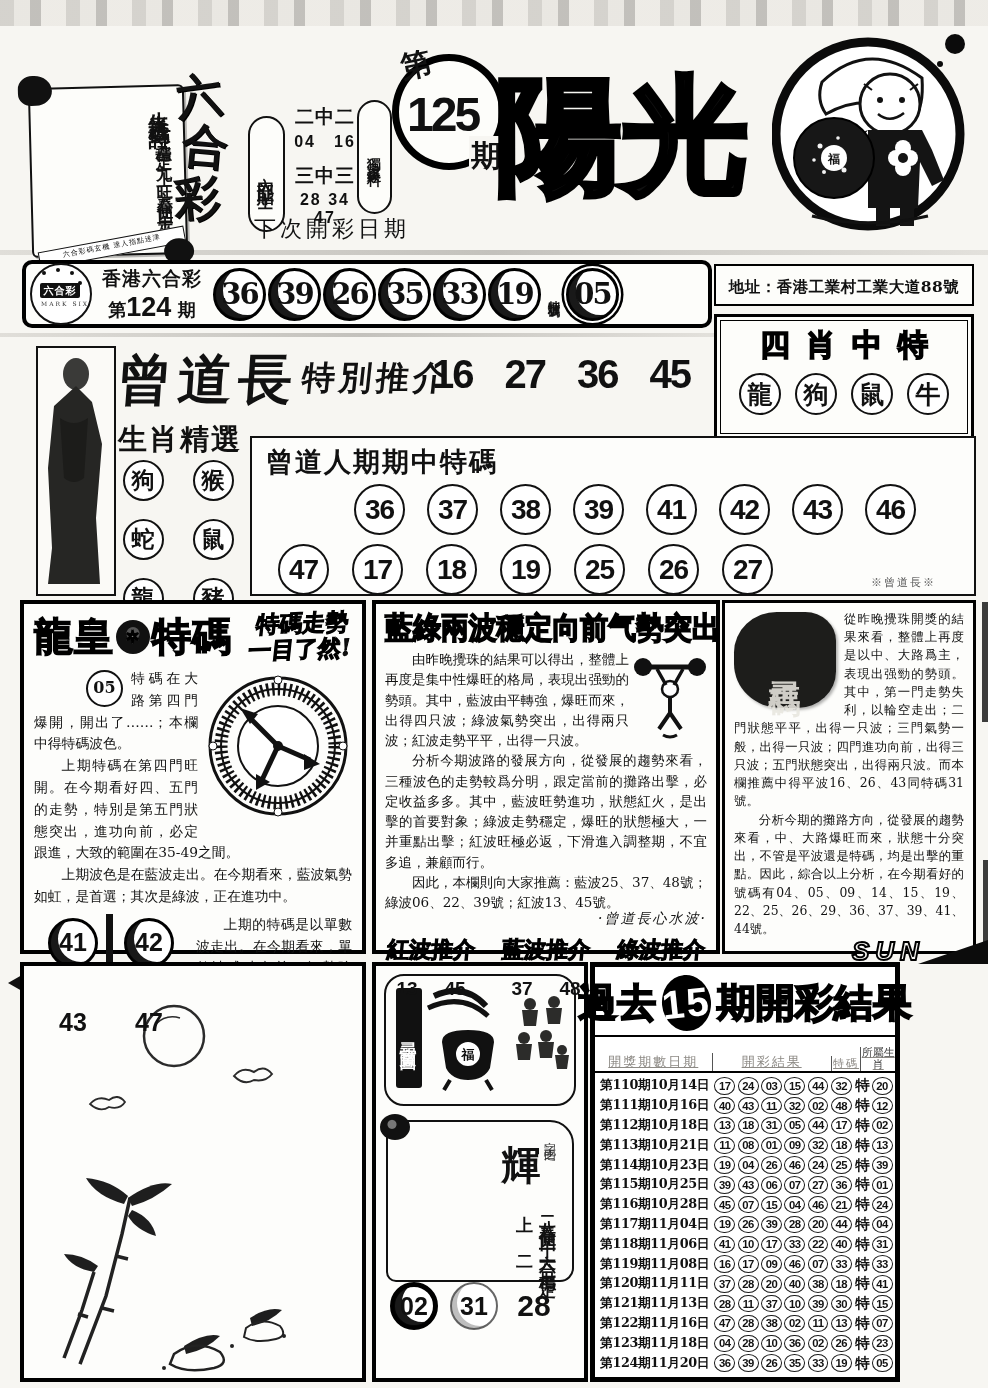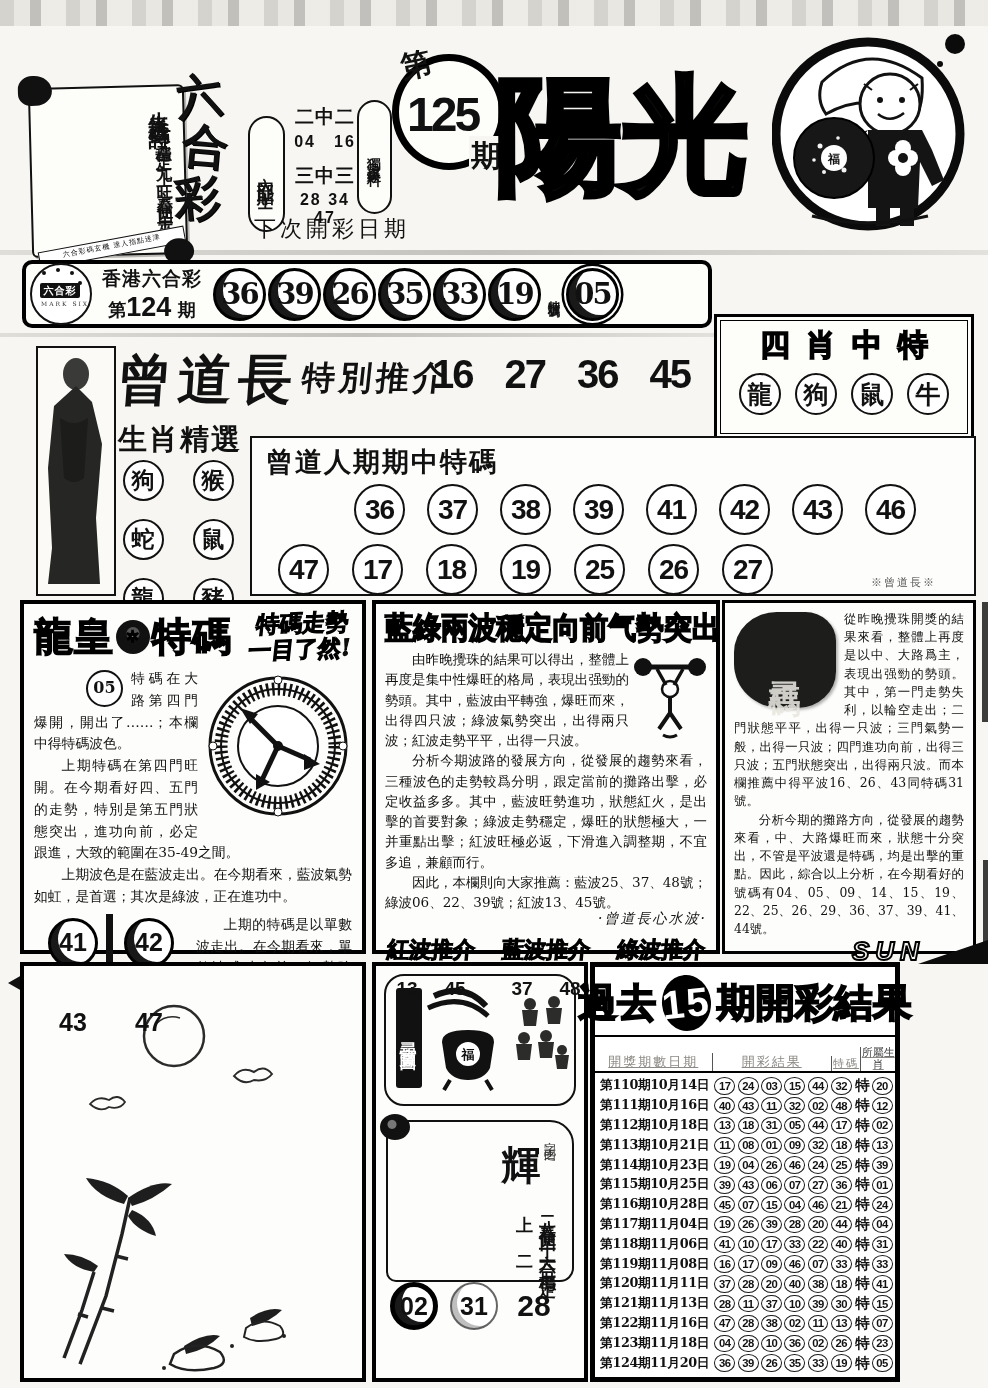--- a/index.html
+++ b/index.html
@@ -274,20 +274,21 @@
         <span class="ball big">
           <span class="num">19</span>
         </span>
       </div>
     <div class="special-label-v">特別號碼</div>
     <span class="ball big special">
         <span class="num">05</span>
       </span>
   </div>
 
+  <div class="abs address-box">地址：香港工業村工業大道88號</div>
 
   <div class="abs fourz-box">
     <div class="in"></div>
     <div class="fourz-title" style="position:relative">四肖中特</div>
     <div class="fourz-row" id="fourz-row" style="position:relative">
         <span class="zcircle">龍</span>
         <span class="zcircle">狗</span>
         <span class="zcircle">鼠</span>
         <span class="zcircle">牛</span>
       </div>

